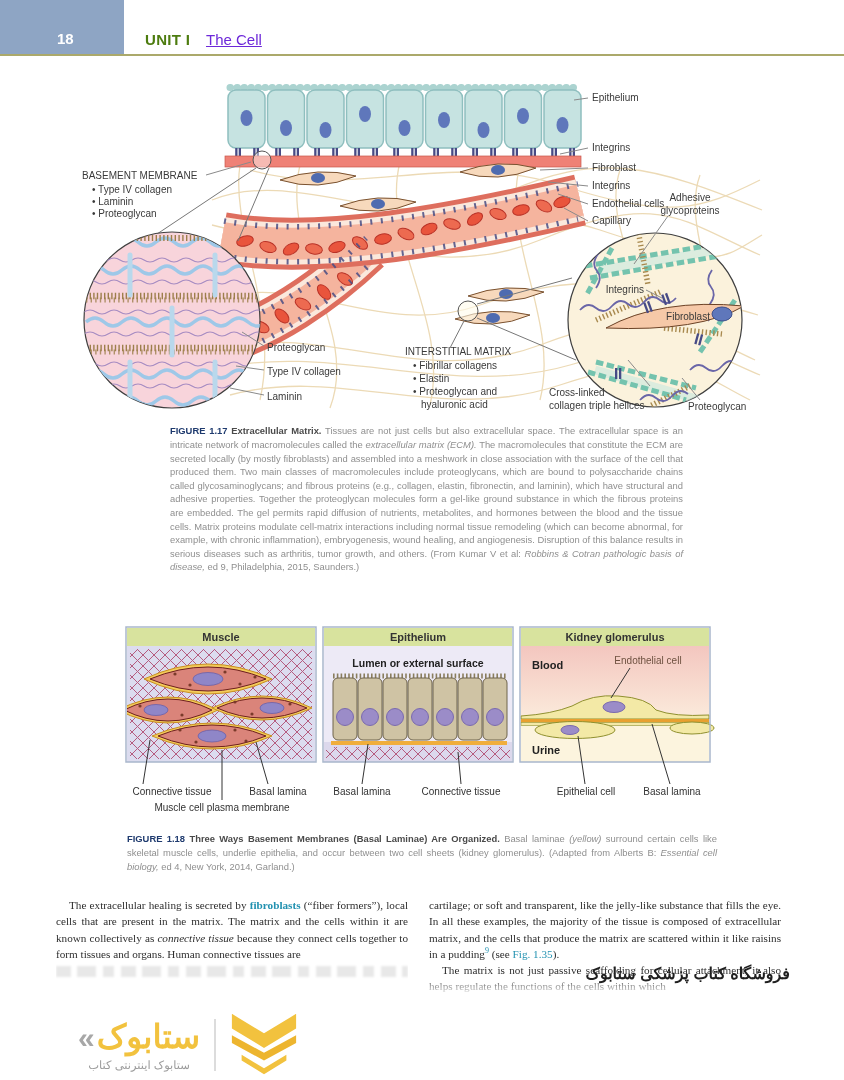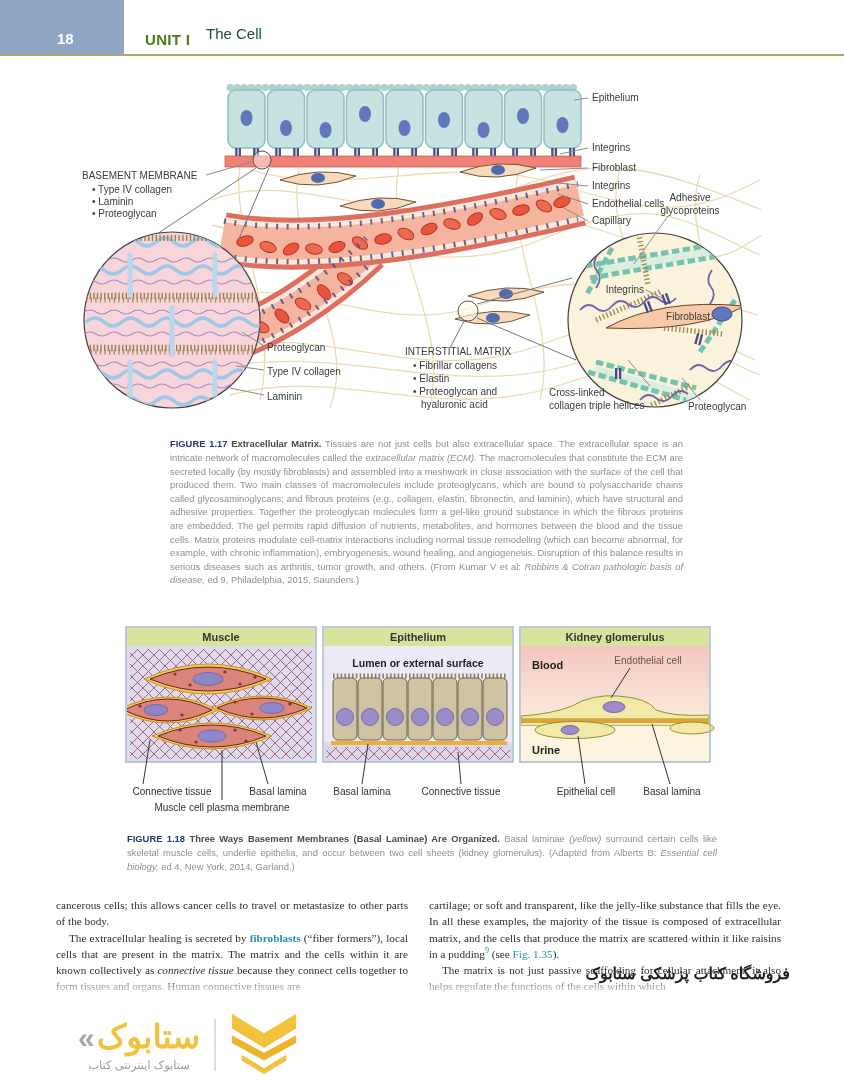--- a/index.html
+++ b/index.html
@@ -2,29 +2,29 @@
 <html><head>
 <meta charset="utf-8">
 <style>
   html,body{margin:0;padding:0;background:#fff;}
   .page{position:relative;width:844px;height:1080px;background:#fff;overflow:hidden;
         font-family:"Liberation Sans",sans-serif;}
   
   .hdrbox{position:absolute;left:0;top:0;width:124px;height:54px;background:#8EA5C4;}
   .hdrnum{position:absolute;left:57px;top:30px;color:#fff;font-weight:bold;font-size:15px;}
   .hdrunit{position:absolute;left:145px;top:31px;color:#4d7c0f;font-weight:bold;font-size:15px;letter-spacing:.3px;}
-  .hdrtitle{position:absolute;left:206px;top:25px;color:#14532d;font-size:15px;}
+  .hdrtitle{position:absolute;left:206px;top:31px;color:#6d28d9;font-size:15px;text-decoration:underline;}
   .hdrrule{position:absolute;left:0;top:54px;width:844px;height:2px;background:#ABA96B;}
   
   .fig17{position:absolute;left:0;top:70px;}
   .fig18{position:absolute;left:0;top:622px;}
   text{font-family:"Liberation Sans",sans-serif;}
   
   .figcap{position:absolute;font-size:9.4px;line-height:13.6px;color:#8F8F8F;text-align:justify;}
-  .cap17{left:170px;top:428px;width:513px;}
+  .cap17{left:170px;top:415px;width:513px;}
   .cap18{left:127px;top:823px;width:590px;}
   .figlab{color:#1E3A6E;font-weight:bold;}
   .figtitle{color:#4A4A4A;font-weight:bold;}
   
   .col{position:absolute;top:897px;width:352px;height:102px;overflow:hidden;
        font-family:"Liberation Serif",serif;font-size:11.2px;line-height:16.3px;
        color:#2E2E2E;text-align:justify;}
   .colL{left:56px;} .colR{left:429px;}
   .col p{margin:0;}
   .col p.ind{text-indent:13px;}
@@ -457,21 +457,20 @@
       <text x="672" y="173" text-anchor="middle">Basal lamina</text>
       <text x="222" y="189" text-anchor="middle">Muscle cell plasma membrane</text>
     </g>
   </svg>
 
   <p class="figcap cap18">
     <b class="figlab">FIGURE 1.18</b><b class="figtitle"> Three Ways Basement Membranes (Basal Laminae) Are Organized.</b><span> Basal laminae </span><i>(yellow)</i><span> surround certain cells like skeletal muscle cells, underlie epithelia, and occur between two cell sheets (kidney glomerulus). (Adapted from Alberts B: </span><i>Essential cell biology,</i><span> ed 4, New York, 2014, Garland.)</span>
   </p>
 
   <div class="col colL">
-    <p>cancerous cells; this allows cancer cells to travel or metastasize to other parts of the body.</p>
     <p class="ind"><span>The extracellular healing is secreted by </span><span class="fibro">fibroblasts</span><span> (“fiber formers”), local cells that are present in the matrix. The matrix and the cells within it are known collectively as </span><i>connective tissue</i><span> because they connect cells together to form tissues and organs. Human connective tissues are</span></p>
     <div class="ghost"></div>
     <div class="fade"></div>
   </div>
   <div class="col colR">
     <p><span>cartilage; or soft and transparent, like the jelly-like substance that fills the eye. In all these examples, the majority of the tissue is composed of extracellular matrix, and the cells that produce the matrix are scattered within it like raisins in a pudding</span><span class="supref">9</span><span> (see </span><span class="figref">Fig. 1.35</span><span>).</span></p>
     <p class="ind">The matrix is not just passive scaffolding for cellular attachment; it also helps regulate the functions of the cells within which</p>
     <div class="ghost"></div>
     <div class="fade"></div>
   </div>

